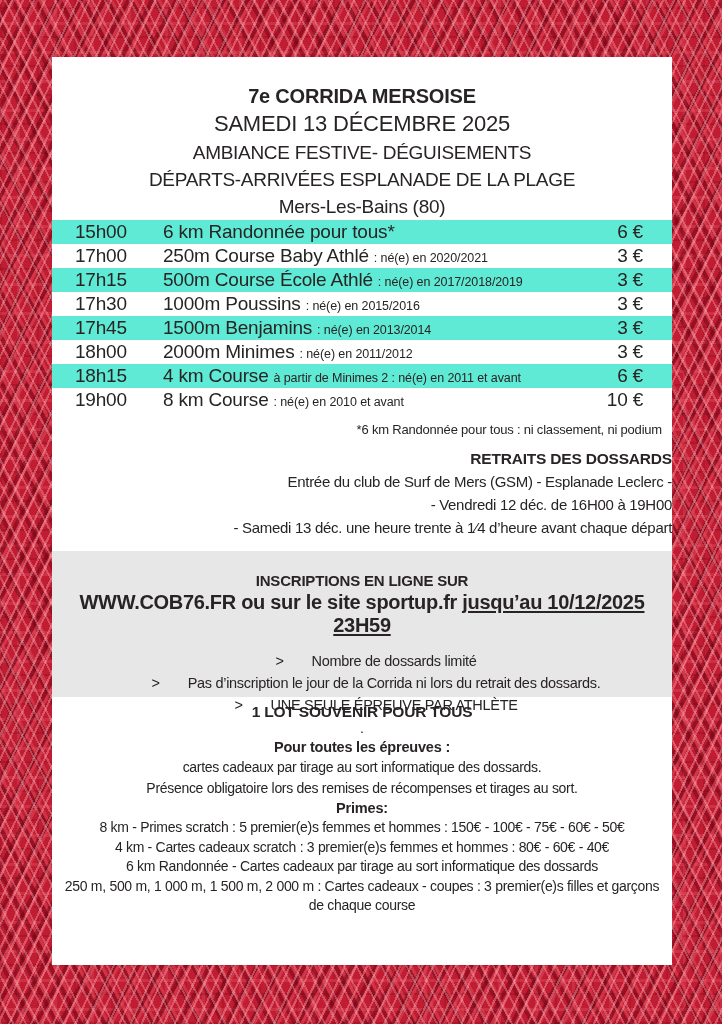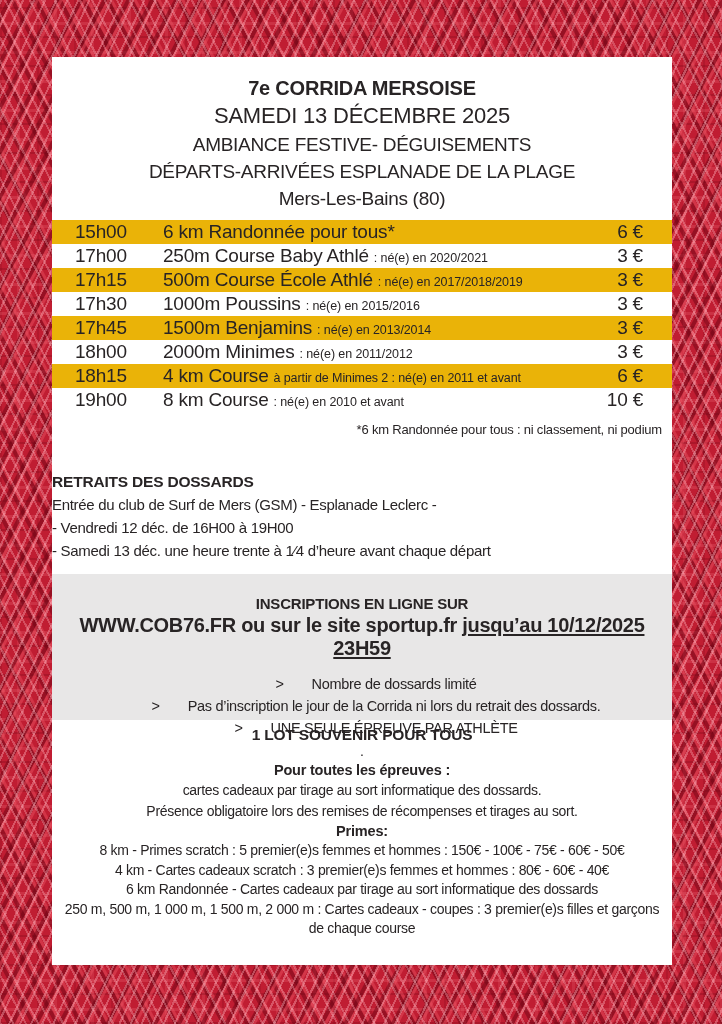--- a/index.html
+++ b/index.html
@@ -17,37 +17,37 @@
       repeating-linear-gradient(0deg,   rgba(125,8,25,.30) 0 2px, rgba(125,8,25,0) 2px 13px, rgba(245,120,133,.22) 13px 16px, rgba(125,8,25,0) 16px 29px),
       repeating-linear-gradient(90deg,  rgba(125,8,25,.22) 0 2px, rgba(125,8,25,0) 2px 17px, rgba(245,120,133,.18) 17px 20px, rgba(125,8,25,0) 20px 37px);
   }
 
   .flyer{
     position:absolute;left:52px;top:57px;width:620px;height:908px;
     background:#ffffff;color:#282425;
   }
 
   
-  .hdr{height:163px;padding-top:18px;box-sizing:border-box;text-align:center;}
+  .hdr{height:163px;padding-top:26px;box-sizing:border-box;text-align:center;}
   .h-title{font-size:20px;line-height:26px;font-weight:700;letter-spacing:-0.2px;}
   .h-date{font-size:22px;line-height:30px;font-weight:400;letter-spacing:-0.2px;}
   .h-sub{font-size:19px;line-height:27px;letter-spacing:-0.3px;}
 
   
   .schedule{width:100%;}
   .sched-row{display:flex;align-items:baseline;height:24px;line-height:24px;font-size:19px;letter-spacing:-0.2px;}
-  .sched-row.shaded{background:#eab308;}
+  .sched-row.shaded{background:#5eead4;}
   .c-time{width:88px;padding-left:23px;flex:none;}
   .c-event{flex:1;white-space:nowrap;overflow:hidden;}
   .ev-note{font-size:12.5px;margin-left:5px;letter-spacing:-0.1px;}
   .c-price{flex:none;min-width:62px;text-align:right;padding-right:29px;}
   .footnote{margin-top:9px;text-align:right;padding-right:10px;font-size:13px;line-height:18px;letter-spacing:-0.2px;}
 
   
-  .retraits{margin-top:32px;text-align:left;}
+  .retraits{margin-top:9px;text-align:right;}
   .sec-heading{font-size:15.5px;line-height:22px;font-weight:700;letter-spacing:-0.2px;}
   .r-line{font-size:15px;line-height:23px;letter-spacing:-0.3px;}
 
   
   .insc-box{margin-top:12px;height:146px;box-sizing:border-box;background:#e8e7e7;text-align:center;padding-top:19px;}
   .insc-box .sec-heading{font-size:15px;line-height:21px;}
   .insc-url{font-size:20px;line-height:23px;font-weight:700;letter-spacing:-0.3px;}
   .insc-url .u{text-decoration:underline;text-decoration-thickness:1.5px;text-underline-offset:2px;}
   .bullets{margin-top:13px;}
   .bullet{font-size:14.5px;line-height:22px;letter-spacing:-0.3px;padding-left:28px;}

